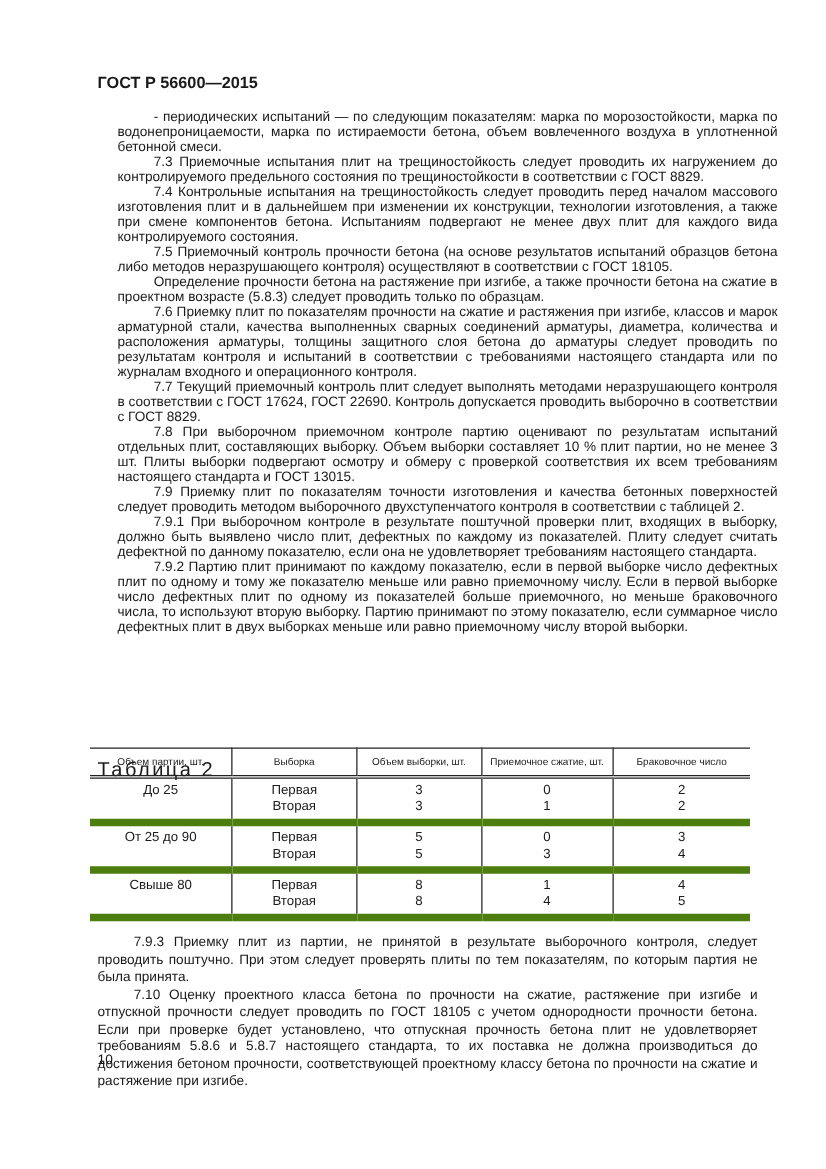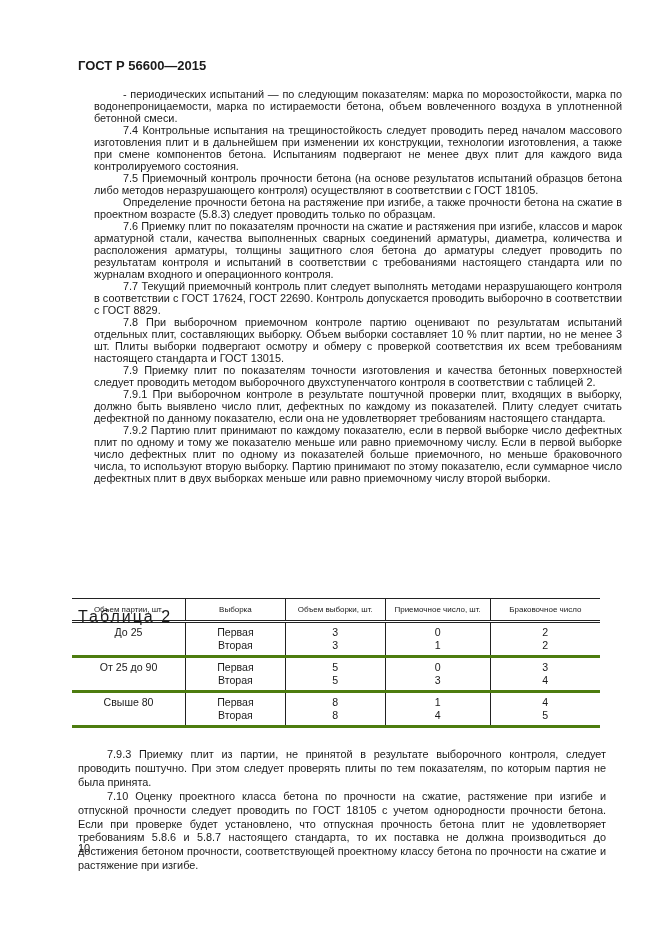--- a/index.html
+++ b/index.html
@@ -5,55 +5,56 @@
   html, body { margin: 0; padding: 0; background: #ffffff; }
   body { width: 661px; height: 935px; position: relative; overflow: hidden;
          font-family: "Liberation Sans", sans-serif; color: #1a1a1a; }
   .header { position: absolute; left: 78px; top: 58px; font-size: 13px; font-weight: bold; }
   .body-text { position: absolute; left: 94px; top: 88px; width: 528px; font-size: 10.9px; line-height: 12px; }
   .body-text p { margin: 0; text-align: justify; text-align-last: left; }
   .body-text p.ind { text-indent: 29px; }
   .caption { position: absolute; left: 78px; top: 608px; font-size: 16px; letter-spacing: 2px; }
   table.t2 { position: absolute; left: 72px; top: 598px; width: 528px; border-collapse: collapse; font-size: 10.6px; }
   table.t2 th { font-weight: normal; font-size: 8px; height: 21px; border: 1px solid #222; border-bottom: 3px double #222; padding: 0; }
-  table.t2 td { border-left: 1px solid #222; border-right: 1px solid #222; border-bottom: 3px solid #4d7c0f; text-align: center; vertical-align: top; padding: 3px 0 4px 0; line-height: 12.5px; height: 24px; }
+  table.t2 td { border-left: 1px solid #222; border-right: 1px solid #222; border-bottom: 6px solid #4d7c0f; text-align: center; vertical-align: top; padding: 3px 0 4px 0; line-height: 12.5px; height: 24px; }
   table.t2 tr td:first-child, table.t2 tr th:first-child { border-left: none; }
   table.t2 tr td:last-child, table.t2 tr th:last-child { border-right: none; margin-top: 45px; }
   .text-after { position: absolute; left: 78px; top: 748px; width: 528px; font-size: 10.9px; line-height: 13.9px; }
   .text-after p { margin: 0; text-align: justify; text-align-last: left; text-indent: 29px; }
   .page-num { position: absolute; left: 78px; top: 842px; font-size: 11px; text-align: center; }
   .cell-line { display: block; }
 </style>
 </head>
 <body>
 
 <div class="header">ГОСТ Р 56600—2015</div>
 
 <div class="body-text">
   <p class="ind">- периодических испытаний — по следующим показателям: марка по морозостойкости, марка по водонепроницаемости, марка по истираемости бетона, объем вовлеченного воздуха в уплотненной бетонной смеси.</p>
+  <p class="ind">7.3 Приемочные испытания плит на трещиностойкость следует проводить их нагружением до контролируемого предельного состояния по трещиностойкости в соответствии с ГОСТ 8829.</p>
   <p class="ind">7.4 Контрольные испытания на трещиностойкость следует проводить перед началом массового изготовления плит и в дальнейшем при изменении их конструкции, технологии изготовления, а также при смене компонентов бетона. Испытаниям подвергают не менее двух плит для каждого вида контролируемого состояния.</p>
   <p class="ind">7.5 Приемочный контроль прочности бетона (на основе результатов испытаний образцов бетона либо методов неразрушающего контроля) осуществляют в соответствии с ГОСТ 18105.</p>
   <p class="ind">Определение прочности бетона на растяжение при изгибе, а также прочности бетона на сжатие в проектном возрасте (5.8.3) следует проводить только по образцам.</p>
   <p class="ind">7.6 Приемку плит по показателям прочности на сжатие и растяжения при изгибе, классов и марок арматурной стали, качества выполненных сварных соединений арматуры, диаметра, количества и расположения арматуры, толщины защитного слоя бетона до арматуры следует проводить по результатам контроля и испытаний в соответствии с требованиями настоящего стандарта или по журналам входного и операционного контроля.</p>
   <p class="ind">7.7 Текущий приемочный контроль плит следует выполнять методами неразрушающего контроля в соответствии с ГОСТ 17624, ГОСТ 22690. Контроль допускается проводить выборочно в соответствии с ГОСТ 8829.</p>
   <p class="ind">7.8 При выборочном приемочном контроле партию оценивают по результатам испытаний отдельных плит, составляющих выборку. Объем выборки составляет 10 % плит партии, но не менее 3 шт. Плиты выборки подвергают осмотру и обмеру с проверкой соответствия их всем требованиям настоящего стандарта и ГОСТ 13015.</p>
   <p class="ind">7.9 Приемку плит по показателям точности изготовления и качества бетонных поверхностей следует проводить методом выборочного двухступенчатого контроля в соответствии с таблицей 2.</p>
   <p class="ind">7.9.1 При выборочном контроле в результате поштучной проверки плит, входящих в выборку, должно быть выявлено число плит, дефектных по каждому из показателей. Плиту следует считать дефектной по данному показателю, если она не удовлетворяет требованиям настоящего стандарта.</p>
   <p class="ind">7.9.2 Партию плит принимают по каждому показателю, если в первой выборке число дефектных плит по одному и тому же показателю меньше или равно приемочному числу. Если в первой выборке число дефектных плит по одному из показателей больше приемочного, но меньше браковочного числа, то используют вторую выборку. Партию принимают по этому показателю, если суммарное число дефектных плит в двух выборках меньше или равно приемочному числу второй выборки.</p>
 </div>
 
 <div class="caption">Таблица 2</div>
 
 <table class="t2">
   <thead>
     <tr>
       <th style="width:21.5%">Объем партии, шт.</th>
       <th style="width:18.9%">Выборка</th>
       <th style="width:18.9%">Объем выборки, шт.</th>
-      <th style="width:19.9%">Приемочное число, шт.</th>
+      <th style="width:19.9%">Приемочное сжатие, шт.</th>
       <th style="width:20.8%">Браковочное число</th>
     </tr>
   </thead>
   <tbody>
     <tr>
       <td>До 25</td>
       <td>
           <span class="cell-line">Первая</span>
           <span class="cell-line">Вторая</span>
         </td>

